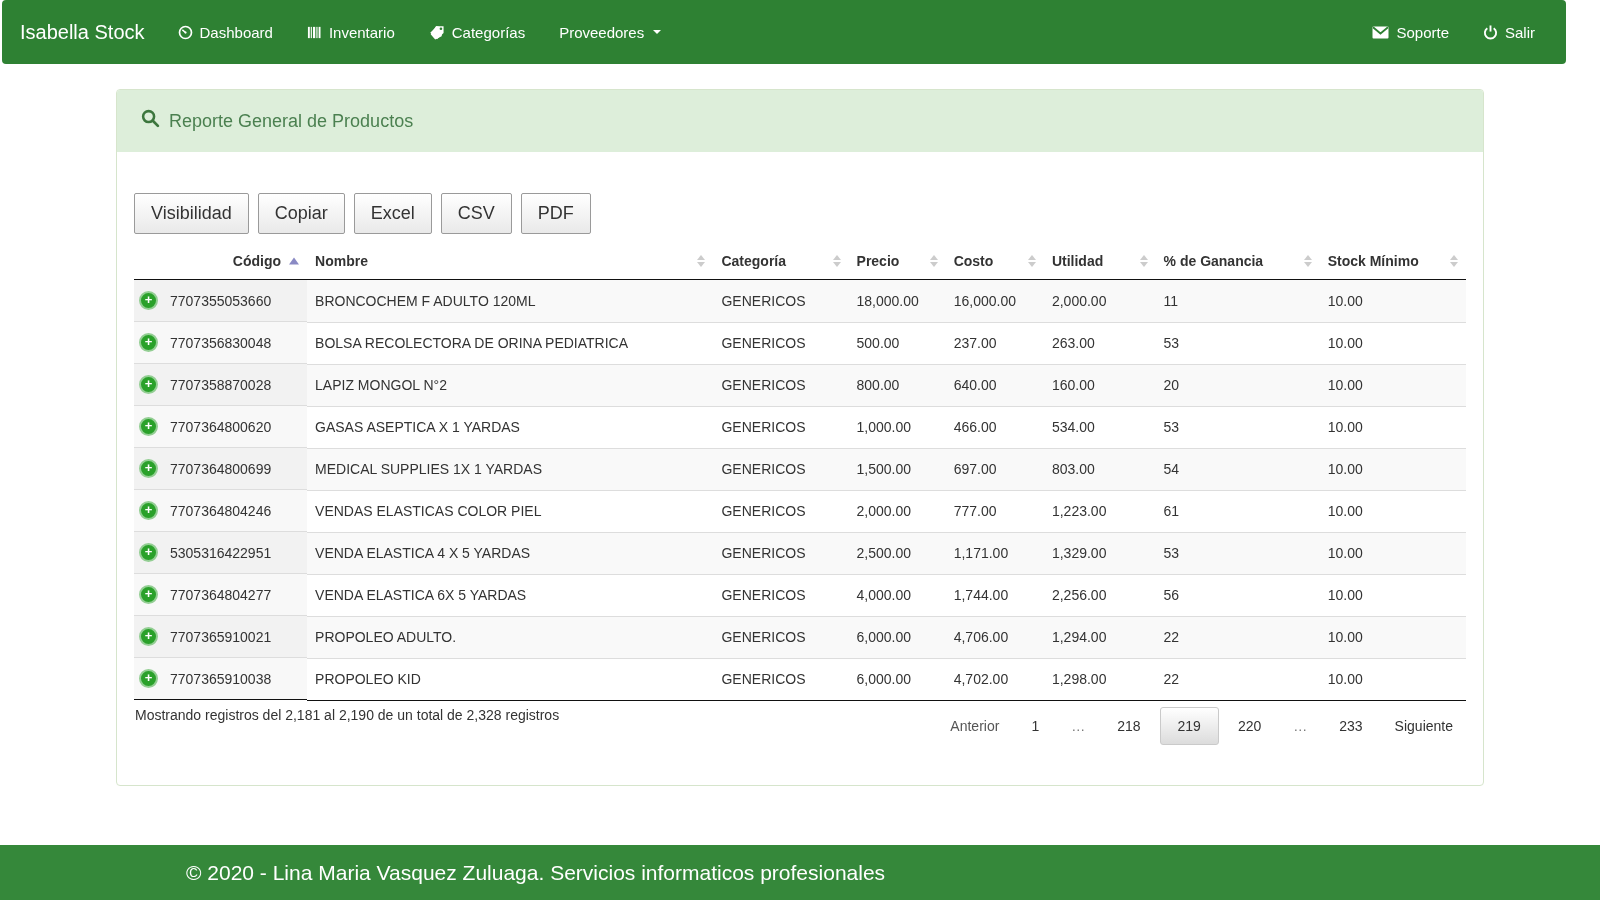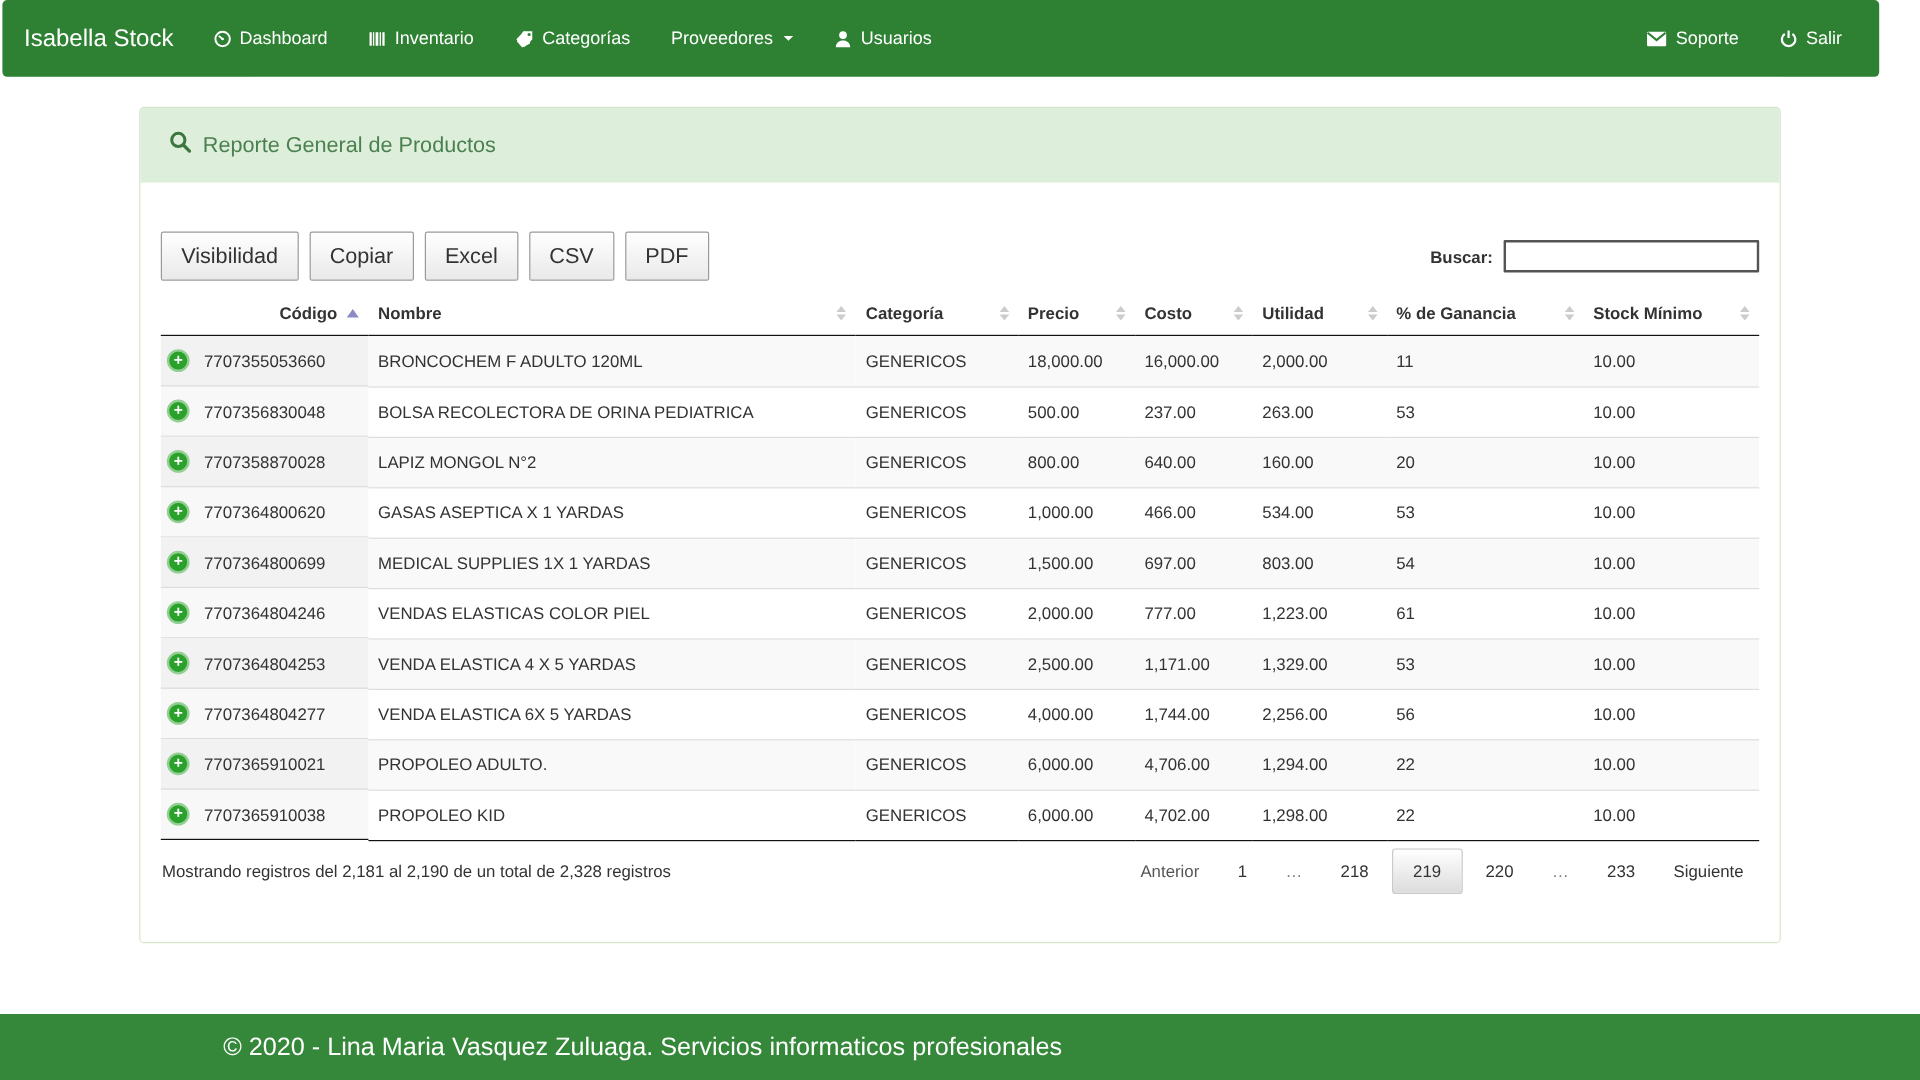--- a/index.html
+++ b/index.html
@@ -170,21 +170,21 @@
   .sort-asc {
     position: absolute; right: 8px; top: 50%;
     transform: translateY(-50%);
     width: 0; height: 0;
     border-left: 5px solid transparent; border-right: 5px solid transparent;
     border-bottom: 7px solid #8a8ac4;
   }
 
   
   .table-footer {
-    display: flex; justify-content: space-between; align-items: center;
+    display: flex; justify-content: space-between; 
     margin-top: 6px;
   }
   .info-text { font-size: 14px; color: #333; padding-left: 1px; }
   .pagination { display: flex; align-items: center; }
   .page-btn {
     font-size: 14px; color: #555;
     padding: 10px 13px;
     margin-left: 6px;
     cursor: pointer;
     text-decoration: none;
@@ -249,29 +249,20 @@
             <path d="M0.8 8.2 L7.8 1.2 L15 1.2 L15 8.4 L8 15.2 Z" fill="#fff"></path>
             <circle cx="12.2" cy="4" r="1.4" fill="#2e8133"></circle>
           </svg>
       </span>
       <span>Categorías</span>
     </a>
     <a class="nav-item">
       <span>Proveedores</span>
       <span class="caret"></span>
     </a>
-    <a class="nav-item">
-      <span>
-        <svg width="15" height="15" viewBox="0 0 16 16">
-            <circle cx="8" cy="4.6" r="3.4" fill="#fff"></circle>
-            <path d="M1.6 15.4 c0-3.8 2.9-6 6.4-6 s6.4 2.2 6.4 6 Z" fill="#fff"></path>
-          </svg>
-      </span>
-      <span>Usuarios</span>
-    </a>
   </div>
   <div class="nav-right">
     <a class="nav-item">
       <span>
         <svg width="17" height="15" viewBox="0 0 17 14">
             <rect x="0.5" y="1" width="16" height="12" rx="1" fill="#fff"></rect>
             <path d="M1 1.8 L8.5 8 L16 1.8" fill="none" stroke="#2e8133" stroke-width="1.8"></path>
           </svg>
       </span>
       <span>Soporte</span>
@@ -303,24 +294,20 @@
       <div class="panel-body">
 
         <div class="toolbar">
           <div class="btn-group">
             <button class="dt-button">Visibilidad</button>
             <button class="dt-button">Copiar</button>
             <button class="dt-button">Excel</button>
             <button class="dt-button">CSV</button>
             <button class="dt-button">PDF</button>
           </div>
-          <div class="search-box">
-            <label>Buscar:</label>
-            <input type="text" value="" style="">
-          </div>
         </div>
 
         <table class="report">
           <colgroup>
             <col style="width:155px">
               <col style="width:364px">
               <col style="width:121px">
               <col style="width:87px">
             <col style="width:88px">
               <col style="width:100px">
@@ -459,21 +446,21 @@
                 <td>GENERICOS</td>
                 <td>2,000.00</td>
                 <td>777.00</td>
                 <td>1,223.00</td>
                 <td>61</td>
                 <td>10.00</td>
               </tr>
               <tr class="odd">
                 <td class="col-codigo">
                   <span class="plus-icon">+</span>
-                  <span>7707364804253</span>
+                  <span>5305316422951</span>
                 </td>
                 <td>VENDA ELASTICA 4 X 5 YARDAS</td>
                 <td>GENERICOS</td>
                 <td>2,500.00</td>
                 <td>1,171.00</td>
                 <td>1,329.00</td>
                 <td>53</td>
                 <td>10.00</td>
               </tr>
               <tr>

